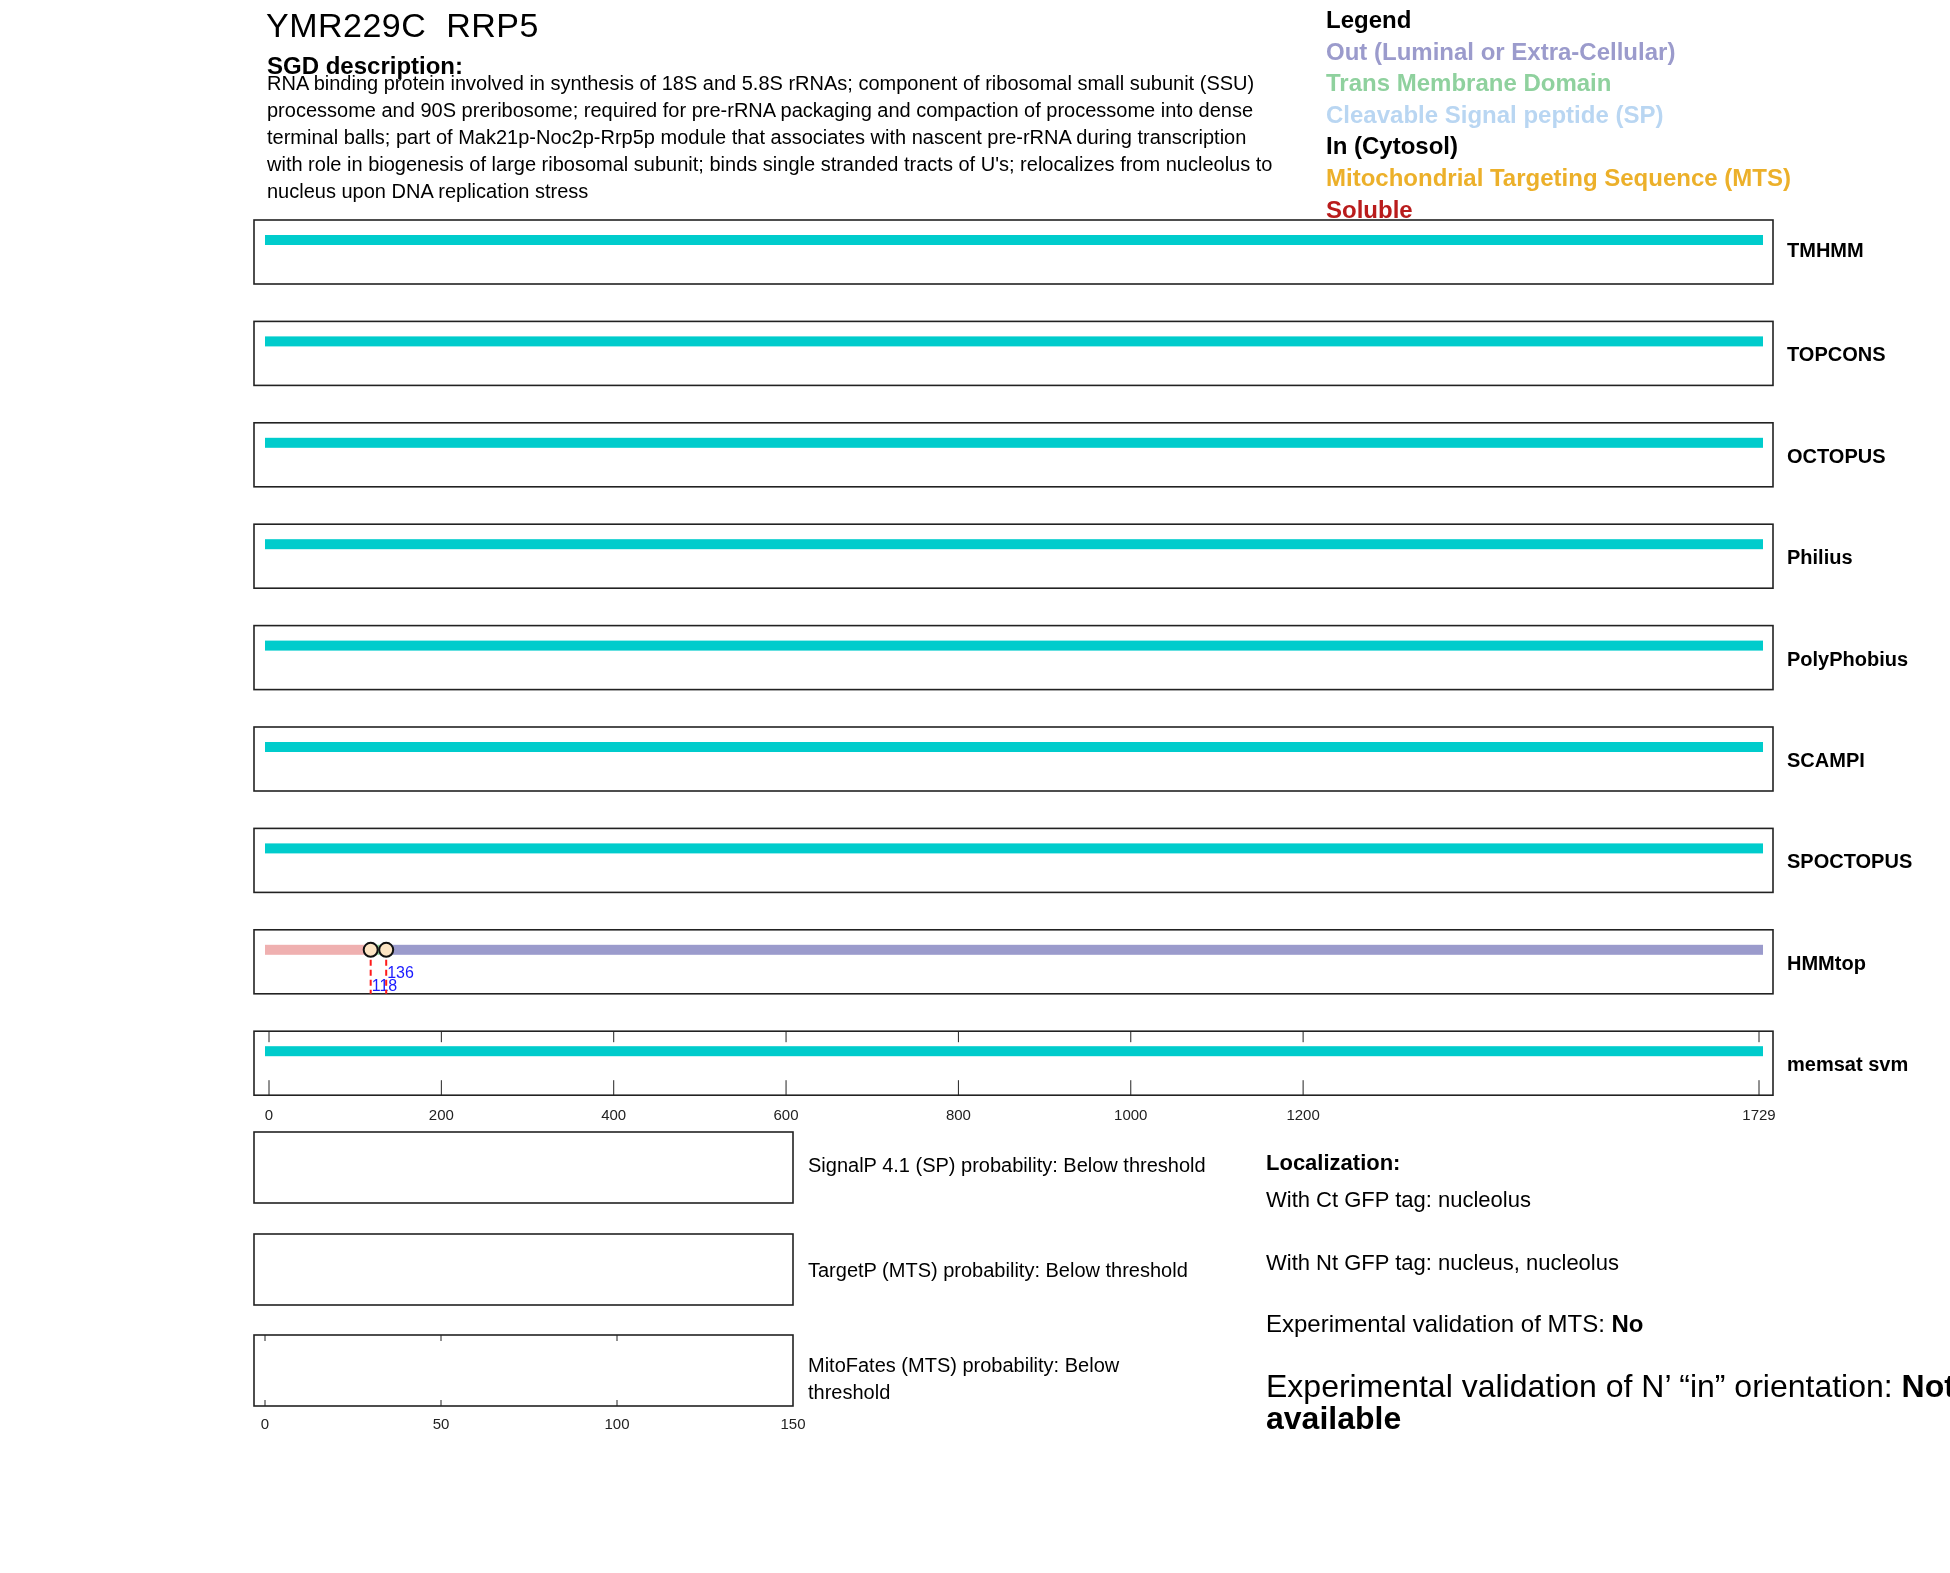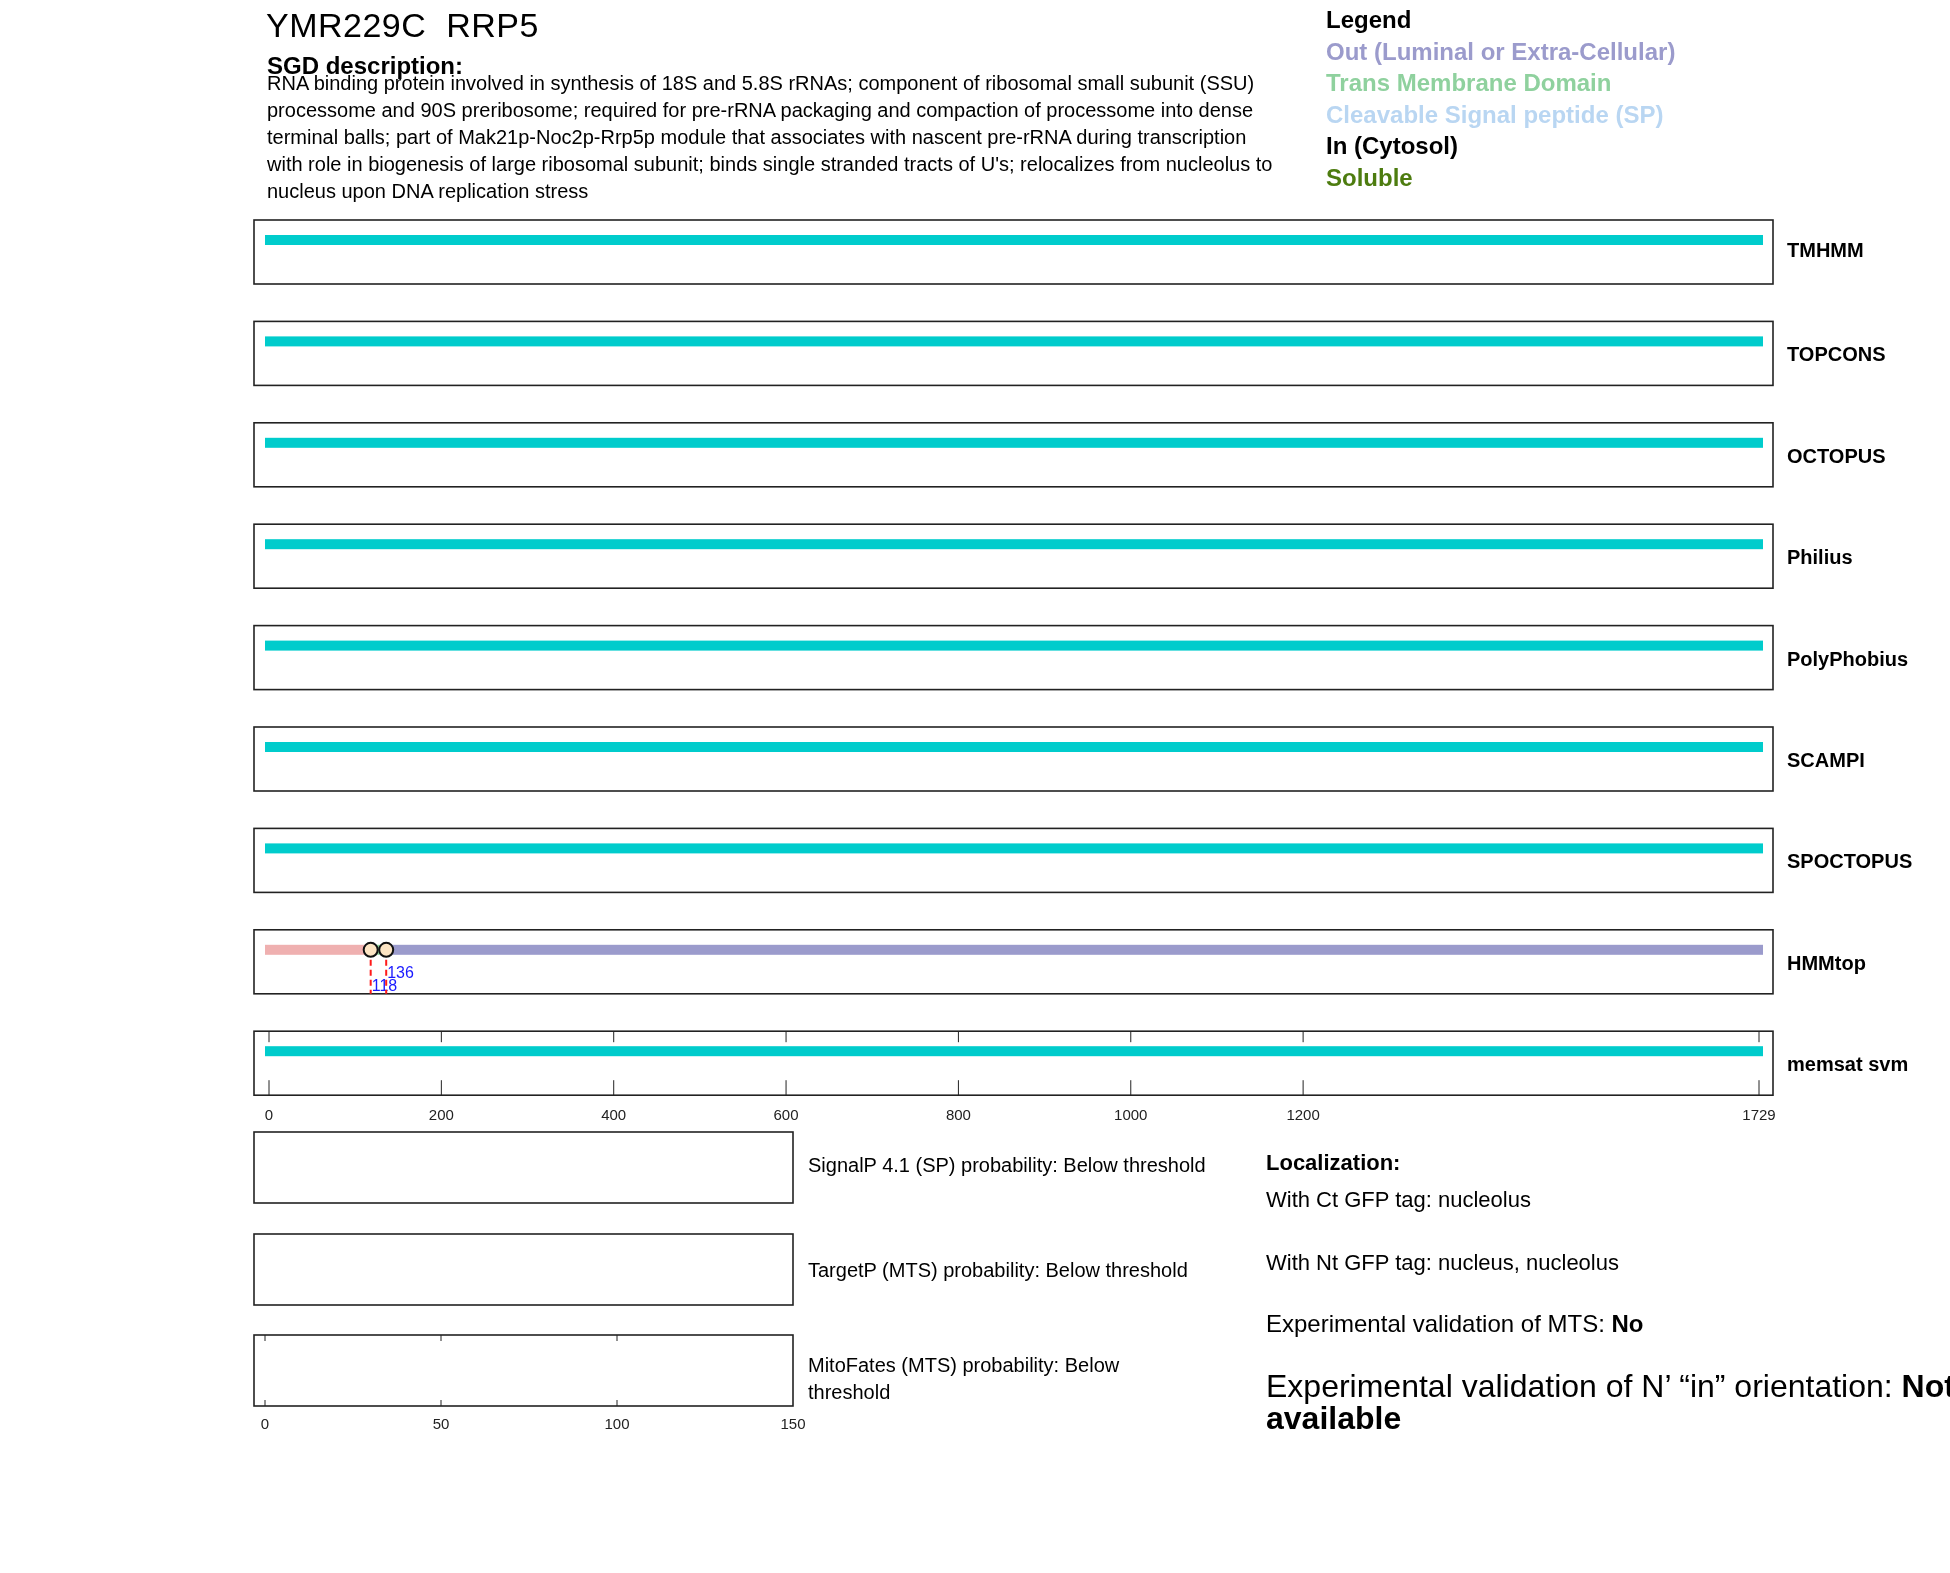--- a/index.html
+++ b/index.html
@@ -25,21 +25,22 @@
 <div id="title" class="abs">YMR229C  RRP5</div>
 <div id="sgd-label" class="abs">SGD description:</div>
 <div id="sgd-desc" class="abs">RNA binding protein involved in synthesis of 18S and 5.8S rRNAs; component of ribosomal small subunit (SSU) processome and 90S preribosome; required for pre-rRNA packaging and compaction of processome into dense terminal balls; part of Mak21p-Noc2p-Rrp5p module that associates with nascent pre-rRNA during transcription with role in biogenesis of large ribosomal subunit; binds single stranded tracts of U's; relocalizes from nucleolus to nucleus upon DNA replication stress</div>
 
 <div id="legend" class="abs">
   <div>Legend</div>
   <div class="legend-item" style="color: rgb(155, 155, 204);">Out (Luminal or Extra-Cellular)</div>
   <div class="legend-item" style="color: rgb(143, 209, 158);">Trans Membrane Domain</div>
   <div class="legend-item" style="color: rgb(185, 214, 242);">Cleavable Signal peptide (SP)</div>
   <div class="legend-item" style="color: #000000;">In (Cytosol)</div>
-  <div class="legend-item" style="color: #4d7c0f;">Soluble</div>
+  <div class="legend-item" style="color: rgb(236, 176, 42);">Mitochondrial Targeting Sequence (MTS)</div>
+  <div class="legend-item" style="color: #b91c1c;">Soluble</div>
 </div>
 
 <svg id="tracks-svg" class="abs" width="1950" height="1573">
     <g>
       <rect x="254" y="220" width="1519" height="64" fill="#fff" stroke="#222" stroke-width="1.6"></rect>
       <rect x="265" y="235" width="1498" height="10" fill="#00cccc"></rect>
       <text x="1787" y="257" class="track-label">TMHMM</text>
     </g>
     <g>
       <rect x="254" y="321.4" width="1519" height="64" fill="#fff" stroke="#222" stroke-width="1.6"></rect>

